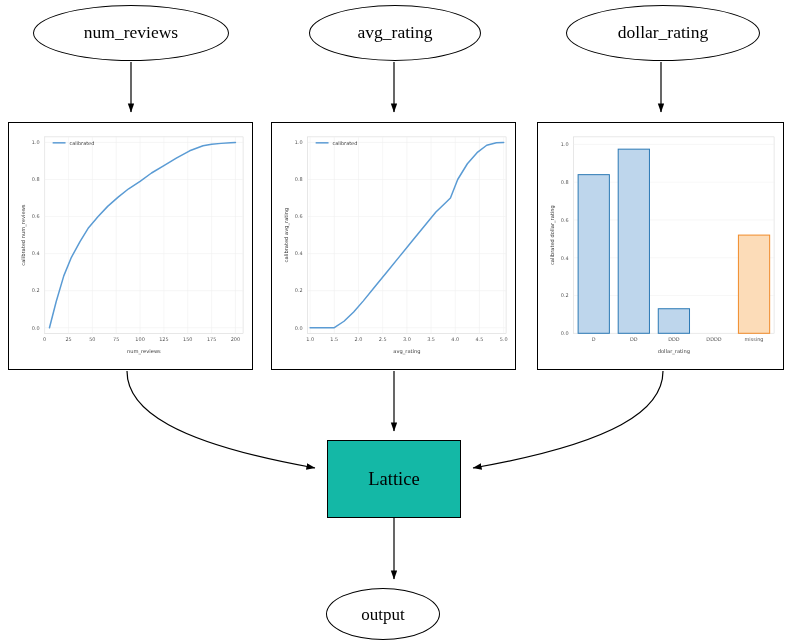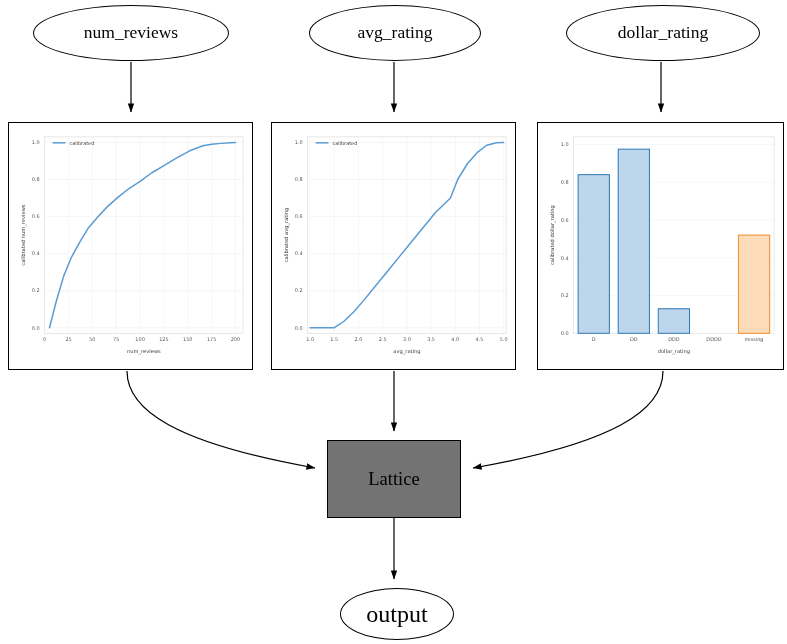--- a/index.html
+++ b/index.html
@@ -35,29 +35,29 @@
     color: #000000;
     font-family: "Liberation Serif", serif;
     box-sizing: border-box;
     z-index: 3;
   }
   .ellipse-node span { line-height: 1; }
 
   #node-num-reviews { left: 33px;  top: 5px;  width: 196px; height: 56px; font-size: 17.5px; }
   #node-avg-rating  { left: 309px; top: 5px;  width: 172px; height: 56px; font-size: 17.5px; }
   #node-dollar-rating { left: 566px; top: 5px; width: 194px; height: 56px; font-size: 17.5px; }
-  #node-output      { left: 340px; top: 588px; width: 114px; height: 52px; font-size: 24px; }
+  #node-output      { left: 326px; top: 588px; width: 114px; height: 52px; font-size: 17px; }
 
   
   #node-lattice {
     position: absolute;
     left: 327px; top: 440px;
     width: 134px; height: 78px;
     border: 1.3px solid #000000;
-    background: #737373;
+    background: #14b8a6;
     display: flex;
     align-items: center;
     justify-content: center;
     font-size: 18.5px;
     color: #000;
     box-sizing: border-box;
     z-index: 3;
   }
 
   

